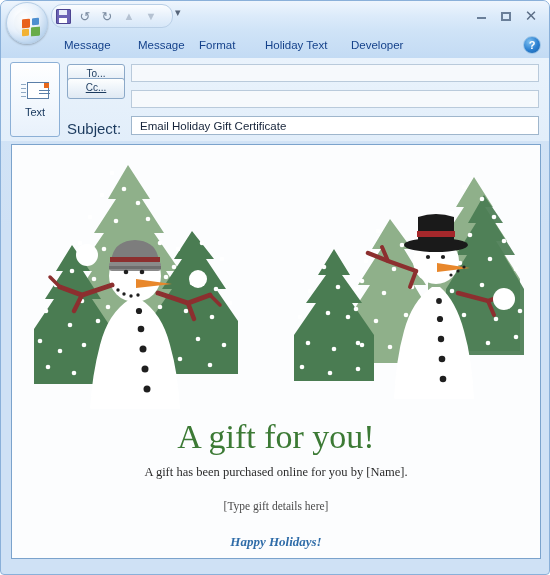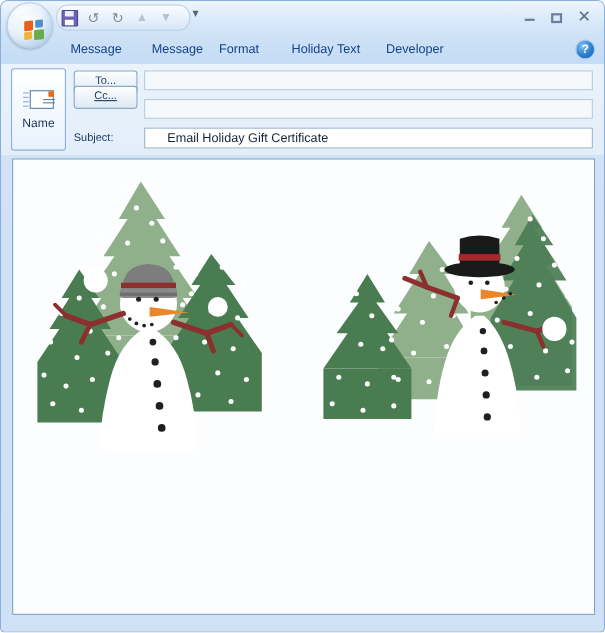--- a/index.html
+++ b/index.html
@@ -190,40 +190,40 @@
     border-radius: 3px;
     background: linear-gradient(180deg,#fdfefe 0%, #eef4fa 48%, #dfe9f3 100%);
     font-size: 10px; color: #1b3a5e;
     text-align: center; line-height: 18px;
   }
   #to-btn { top: 6px; }
   #cc-btn { top: 20px; text-decoration: underline; }
 
   #subject-label {
     position: absolute; left: 66px; top: 62px;
-    font-size: 10px; color: #1b3a5e;
+    font-size: 15px; color: #1b3a5e;
   }
 
   .addr-field {
     position: absolute; left: 130px;
     width: 408px; height: 18px;
     border: 1px solid #b9cadb;
     background: #f6f9fc;
     box-sizing: border-box;
   }
   #to-field { top: 6px; }
   #cc-field { top: 32px; }
   #subject-field {
     position: absolute; left: 130px; top: 58px;
     width: 408px; height: 19px;
     border: 1px solid #9fb6cc;
     background: #ffffff;
     box-sizing: border-box;
     font-size: 11.5px; color: #16243a;
-    padding: 2px 20px;
+    padding: 2px 8px;
     line-height: 15px;
   }
 
   
   #body-panel {
     position: absolute; left: 10px; top: 143px;
     width: 530px; height: 415px;
     background: #fcfdfe;
     border: 1px solid #7ba3cc;
     box-sizing: border-box;
@@ -328,21 +328,21 @@
         <div class="env-tick t1"></div>
         <div class="env-tick t2"></div>
         <div class="env-tick t3"></div>
         <div class="env-tick t4"></div>
         <div id="send-env-body">
           <div id="send-env-line1"></div>
           <div id="send-env-line2"></div>
         </div>
         <div id="send-env-dot"></div>
       </div>
-      <div id="send-label">Name</div>
+      <div id="send-label">Text</div>
     </div>
 
     <div class="addr-btn" id="to-btn">To...</div>
     <div class="addr-btn" id="cc-btn">Cc...</div>
     <div id="subject-label">Subject:</div>
 
     <div class="addr-field" id="to-field"></div>
     <div class="addr-field" id="cc-field"></div>
     <div id="subject-field">Email Holiday Gift Certificate</div>
   </div>
@@ -539,15 +539,21 @@
         <circle cx="452" cy="108" r="1.6" fill="#1f1f1f"></circle>
 
         <circle cx="427" cy="142" r="2.9" fill="#1f1f1f"></circle>
         <circle cx="428" cy="160" r="3.1" fill="#1f1f1f"></circle>
         <circle cx="429" cy="180" r="3.2" fill="#1f1f1f"></circle>
         <circle cx="430" cy="200" r="3.3" fill="#1f1f1f"></circle>
         <circle cx="431" cy="220" r="3.3" fill="#1f1f1f"></circle>
       </g>
     </svg>
 
+    <div id="cert">
+      <div id="cert-title">A gift for you!</div>
+      <div id="cert-sub">A gift has been purchased online for you by [Name].</div>
+      <div id="cert-details">[Type gift details here]</div>
+      <div id="cert-closing">Happy Holidays!</div>
+    </div>
   </div>
 
 </div>
 
 </body></html>

